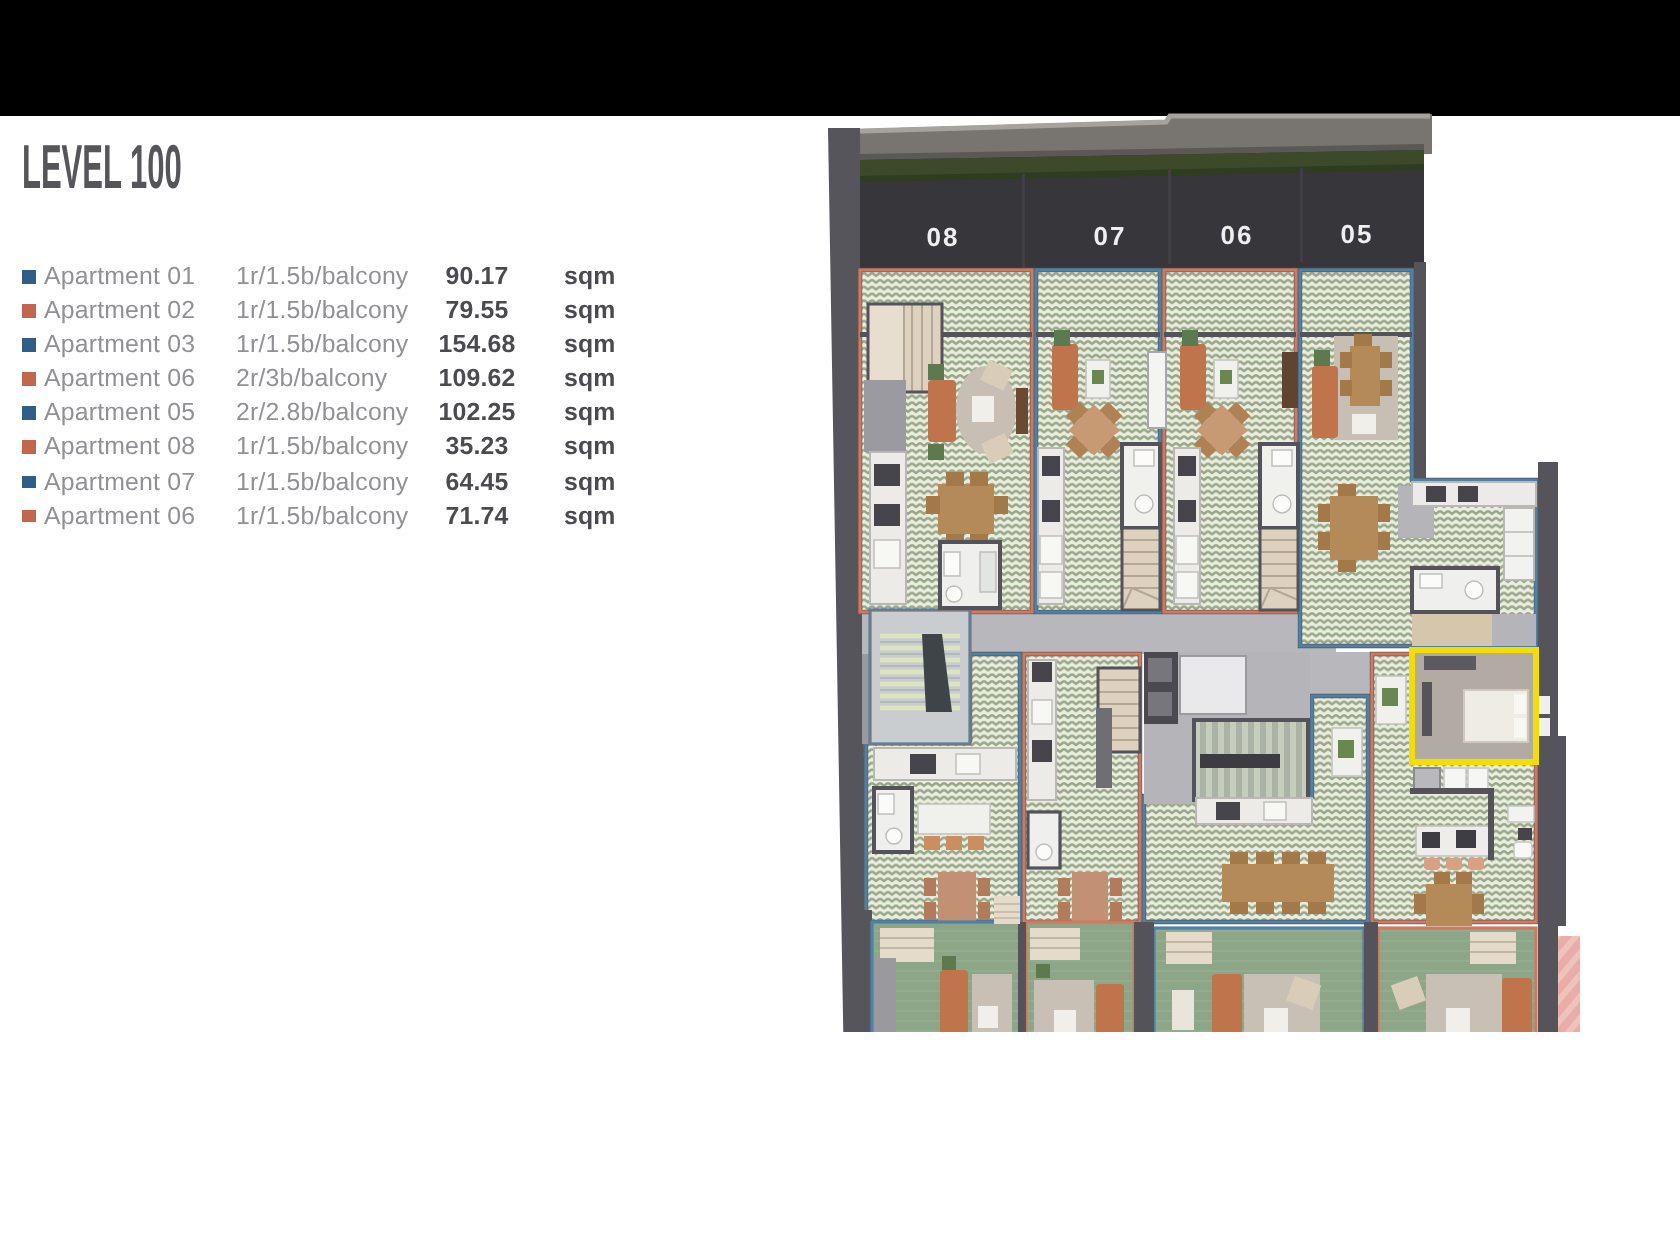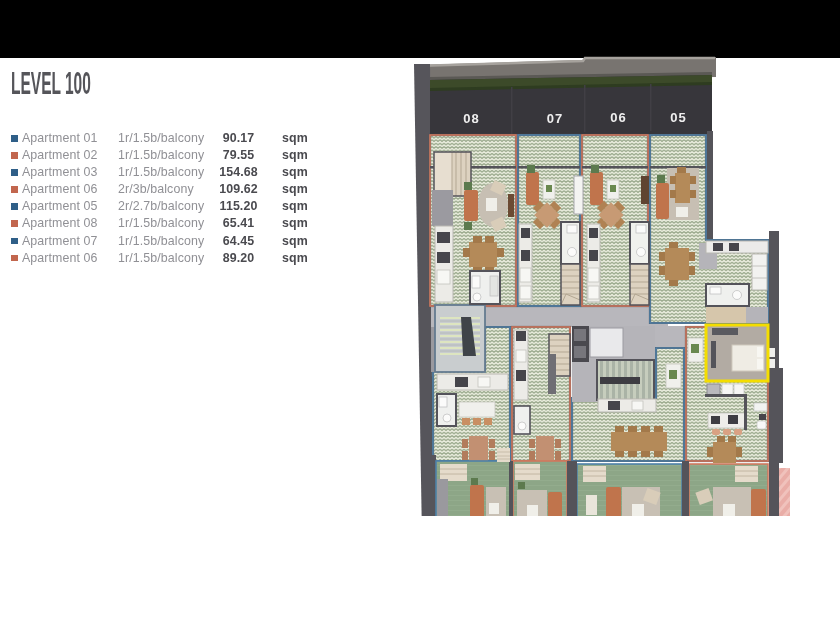--- a/index.html
+++ b/index.html
@@ -57,46 +57,46 @@
         <span class="lb re"></span>
         <span class="nm">Apartment 06</span>
         <span class="ty">2r/3b/balcony</span>
         <span class="va">109.62</span>
         <span class="sq">sqm</span>
       </div>
 
 <div class="lrow">
         <span class="lb bu"></span>
         <span class="nm">Apartment 05</span>
-        <span class="ty">2r/2.7b/balcony</span>
-        <span class="va">115.20</span>
+        <span class="ty">2r/2.8b/balcony</span>
+        <span class="va">102.25</span>
         <span class="sq">sqm</span>
       </div>
 
 <div class="lrow">
         <span class="lb re"></span>
         <span class="nm">Apartment 08</span>
         <span class="ty">1r/1.5b/balcony</span>
-        <span class="va">65.41</span>
+        <span class="va">35.23</span>
         <span class="sq">sqm</span>
       </div>
 
 <div class="lrow">
         <span class="lb bu"></span>
         <span class="nm">Apartment 07</span>
         <span class="ty">1r/1.5b/balcony</span>
         <span class="va">64.45</span>
         <span class="sq">sqm</span>
       </div>
 
 <div class="lrow">
         <span class="lb re"></span>
         <span class="nm">Apartment 06</span>
         <span class="ty">1r/1.5b/balcony</span>
-        <span class="va">89.20</span>
+        <span class="va">71.74</span>
         <span class="sq">sqm</span>
       </div>
 </div>
 <svg width="840" height="630" viewBox="0 0 840 630">
 <defs>
 <pattern id="gp" width="4" height="3.4" patternUnits="userSpaceOnUse">
 <rect width="4" height="3.4" fill="#ebeedf"></rect>
 <path d="M0,0.4 L2,1.9 L4,0.4" stroke="#97a689" stroke-width="1.25" fill="none"></path>
 </pattern>
 <pattern id="pk" width="7" height="7" patternUnits="userSpaceOnUse" patternTransform="rotate(40)">

